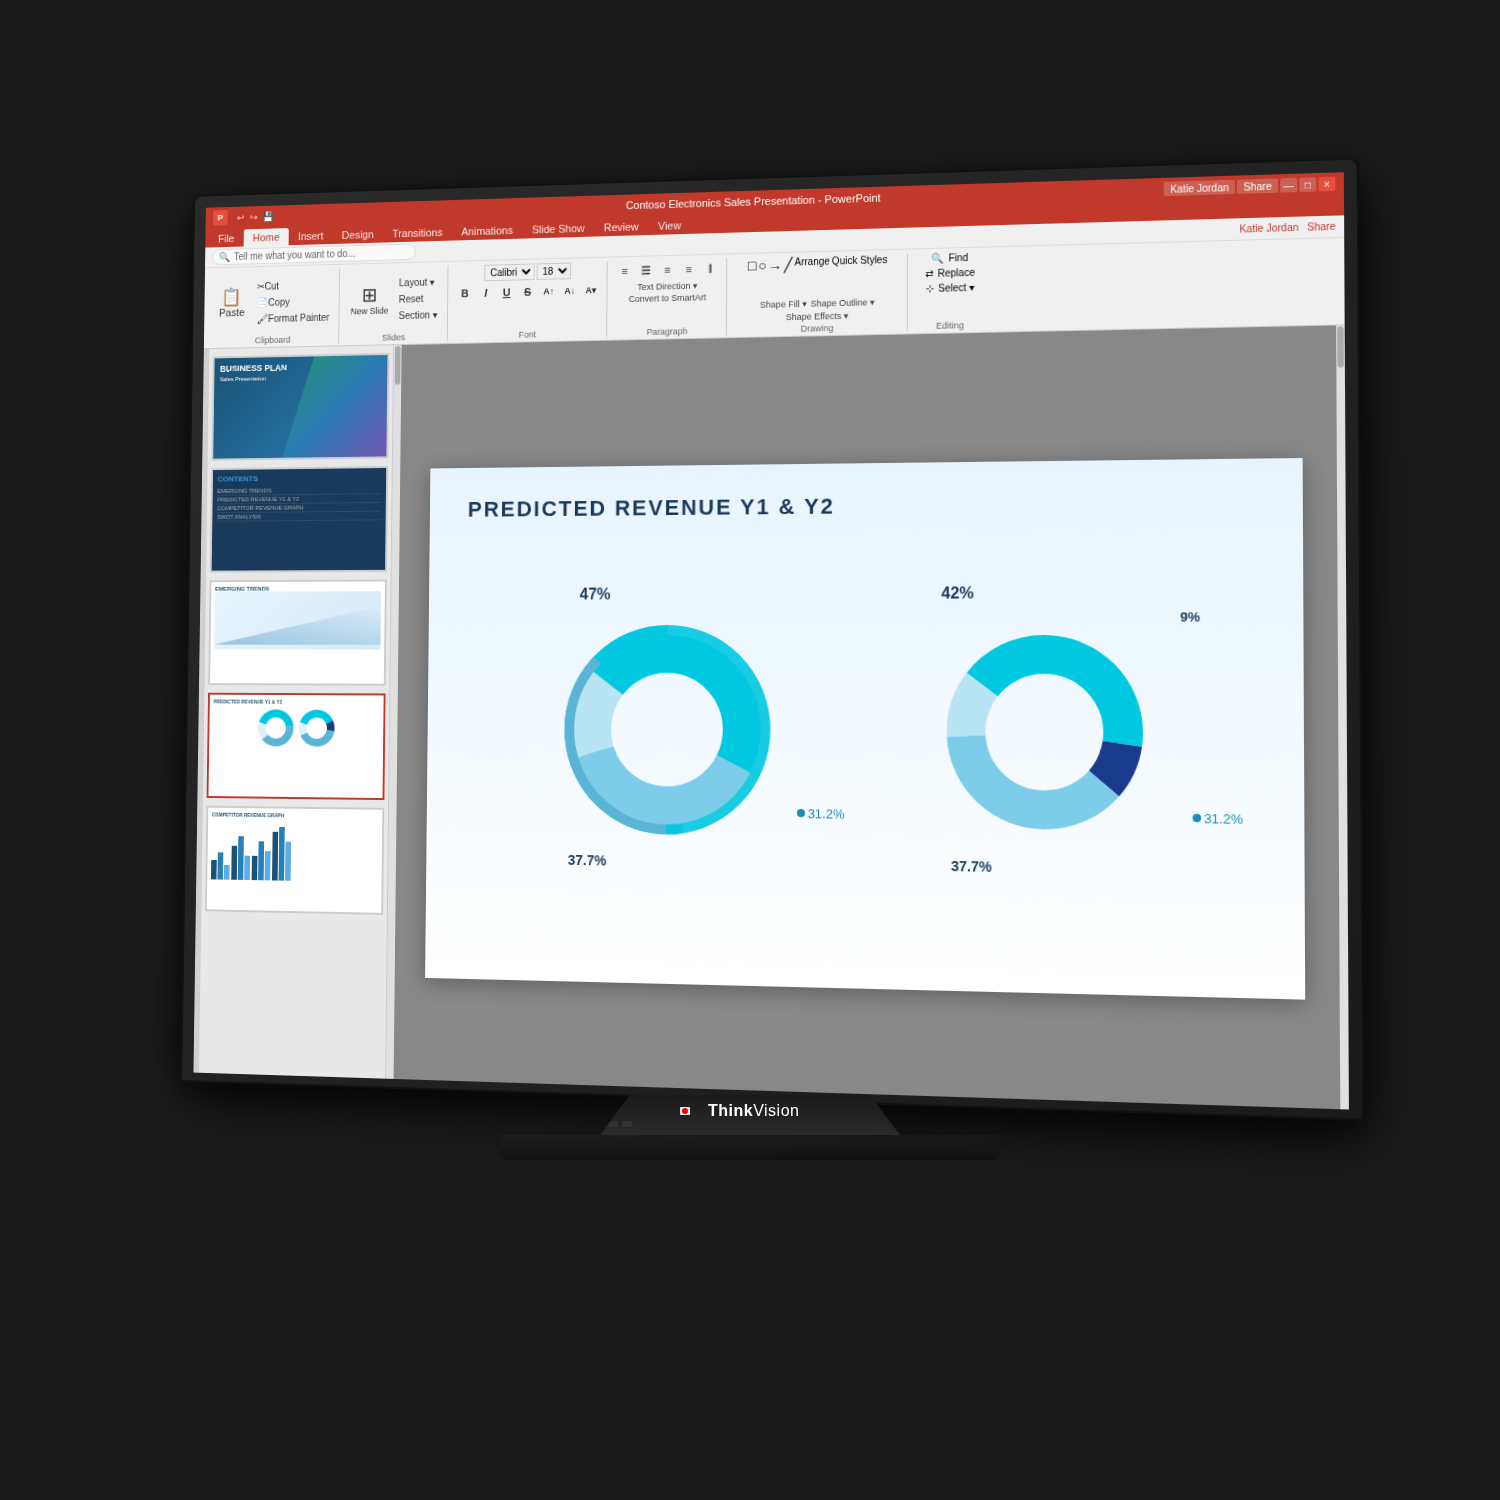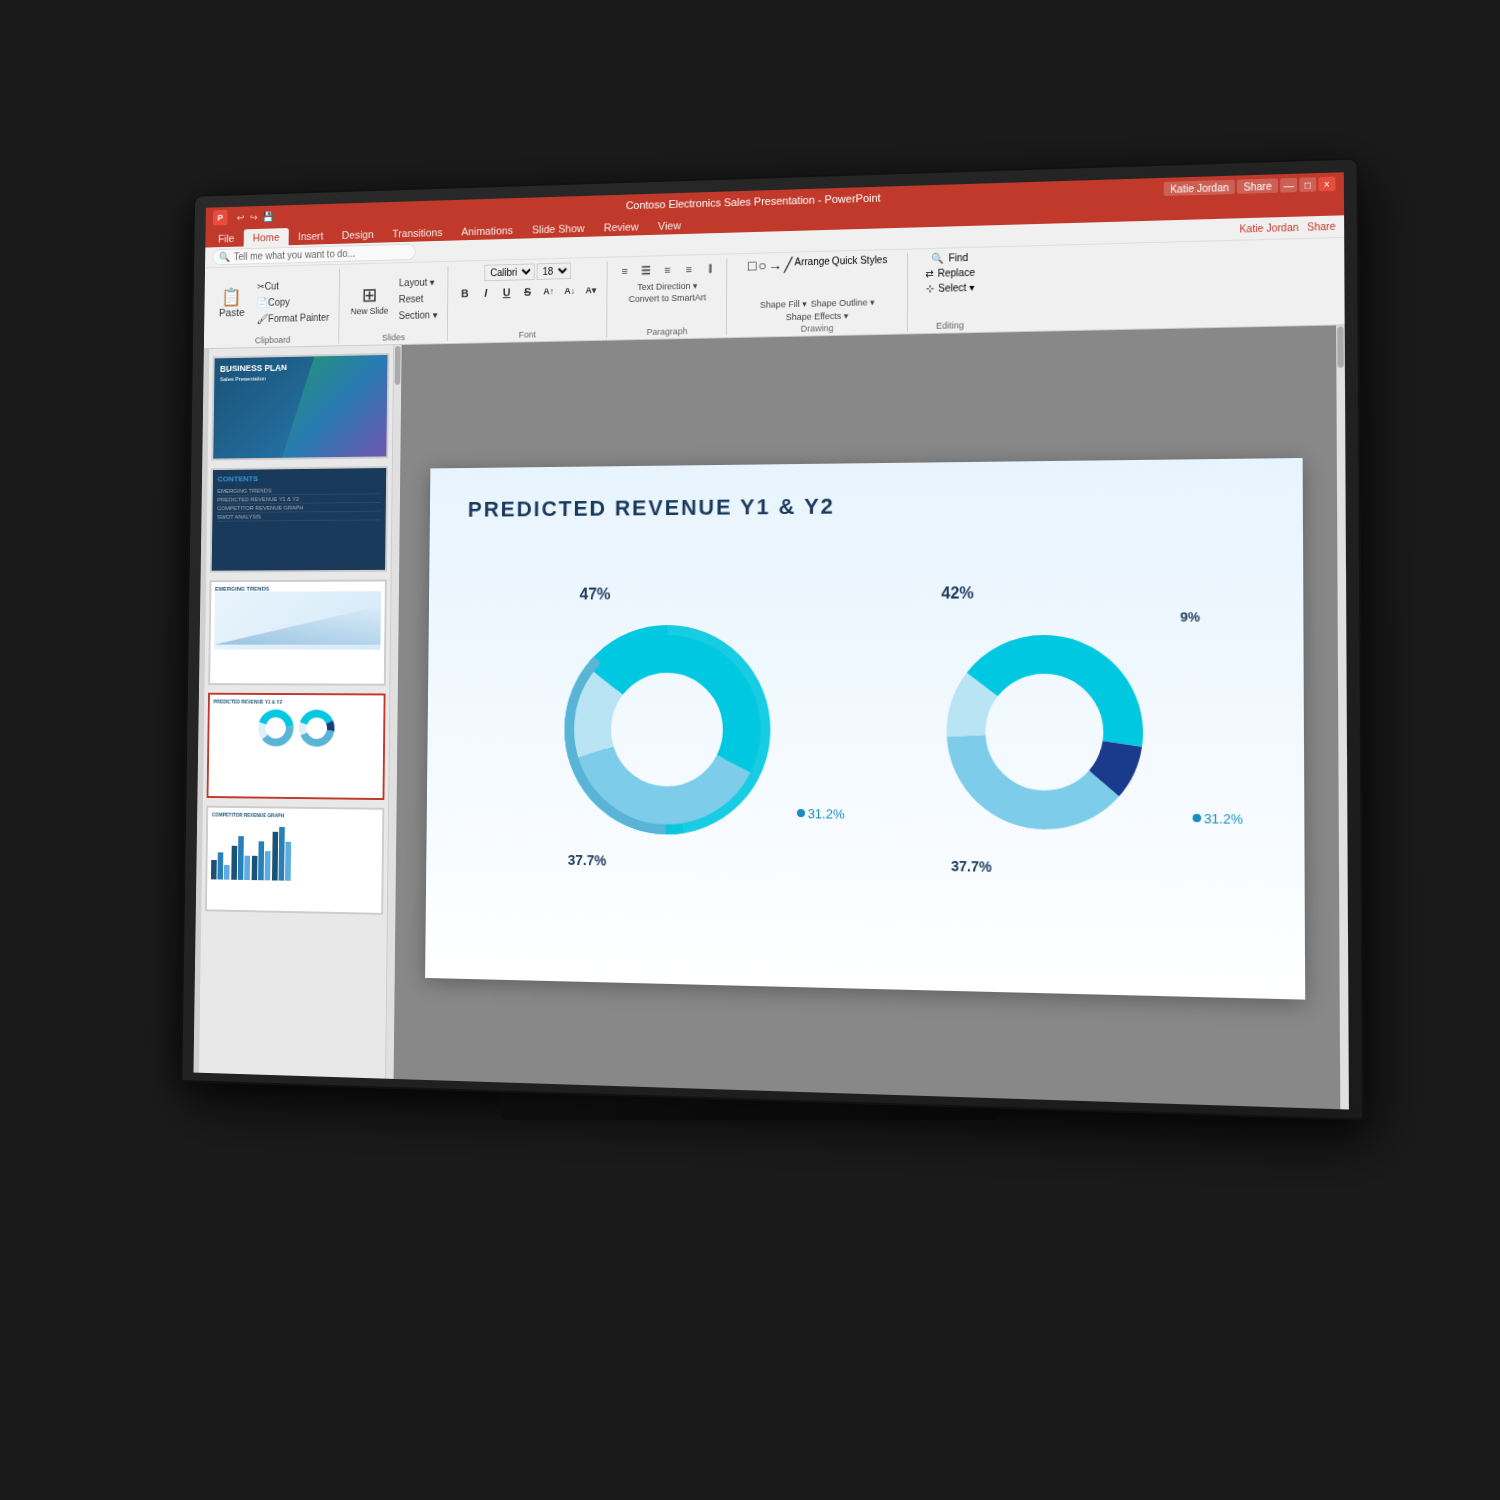--- a/index.html
+++ b/index.html
@@ -888,15 +888,32 @@
 
         <div class="scroll-bar">
           <div class="scroll-thumb"></div>
         </div>
 
       </div>
 
     </div>
   </div>
 
+  <div class="monitor-stand">
+
+    <div class="thinkvision-logo">
+
+      <svg width="22" height="16" viewBox="0 0 22 16">
+        <rect x="0" y="4" width="10" height="8" rx="1" fill="white" opacity="0.9"></rect>
+        <circle cx="5" cy="8" r="3" fill="red"></circle>
+        <circle cx="5" cy="8" r="1.5" fill="#cc0000"></circle>
+      </svg>
+      <span class="tv-logo-text"><span>Think</span>Vision</span>
+    </div>
+
+    <div class="bottom-ports">
+      <div class="port"></div>
+      <div class="port"></div>
+    </div>
+  </div>
   <div class="monitor-base"></div>
 
 </div>
 
 </body></html>

